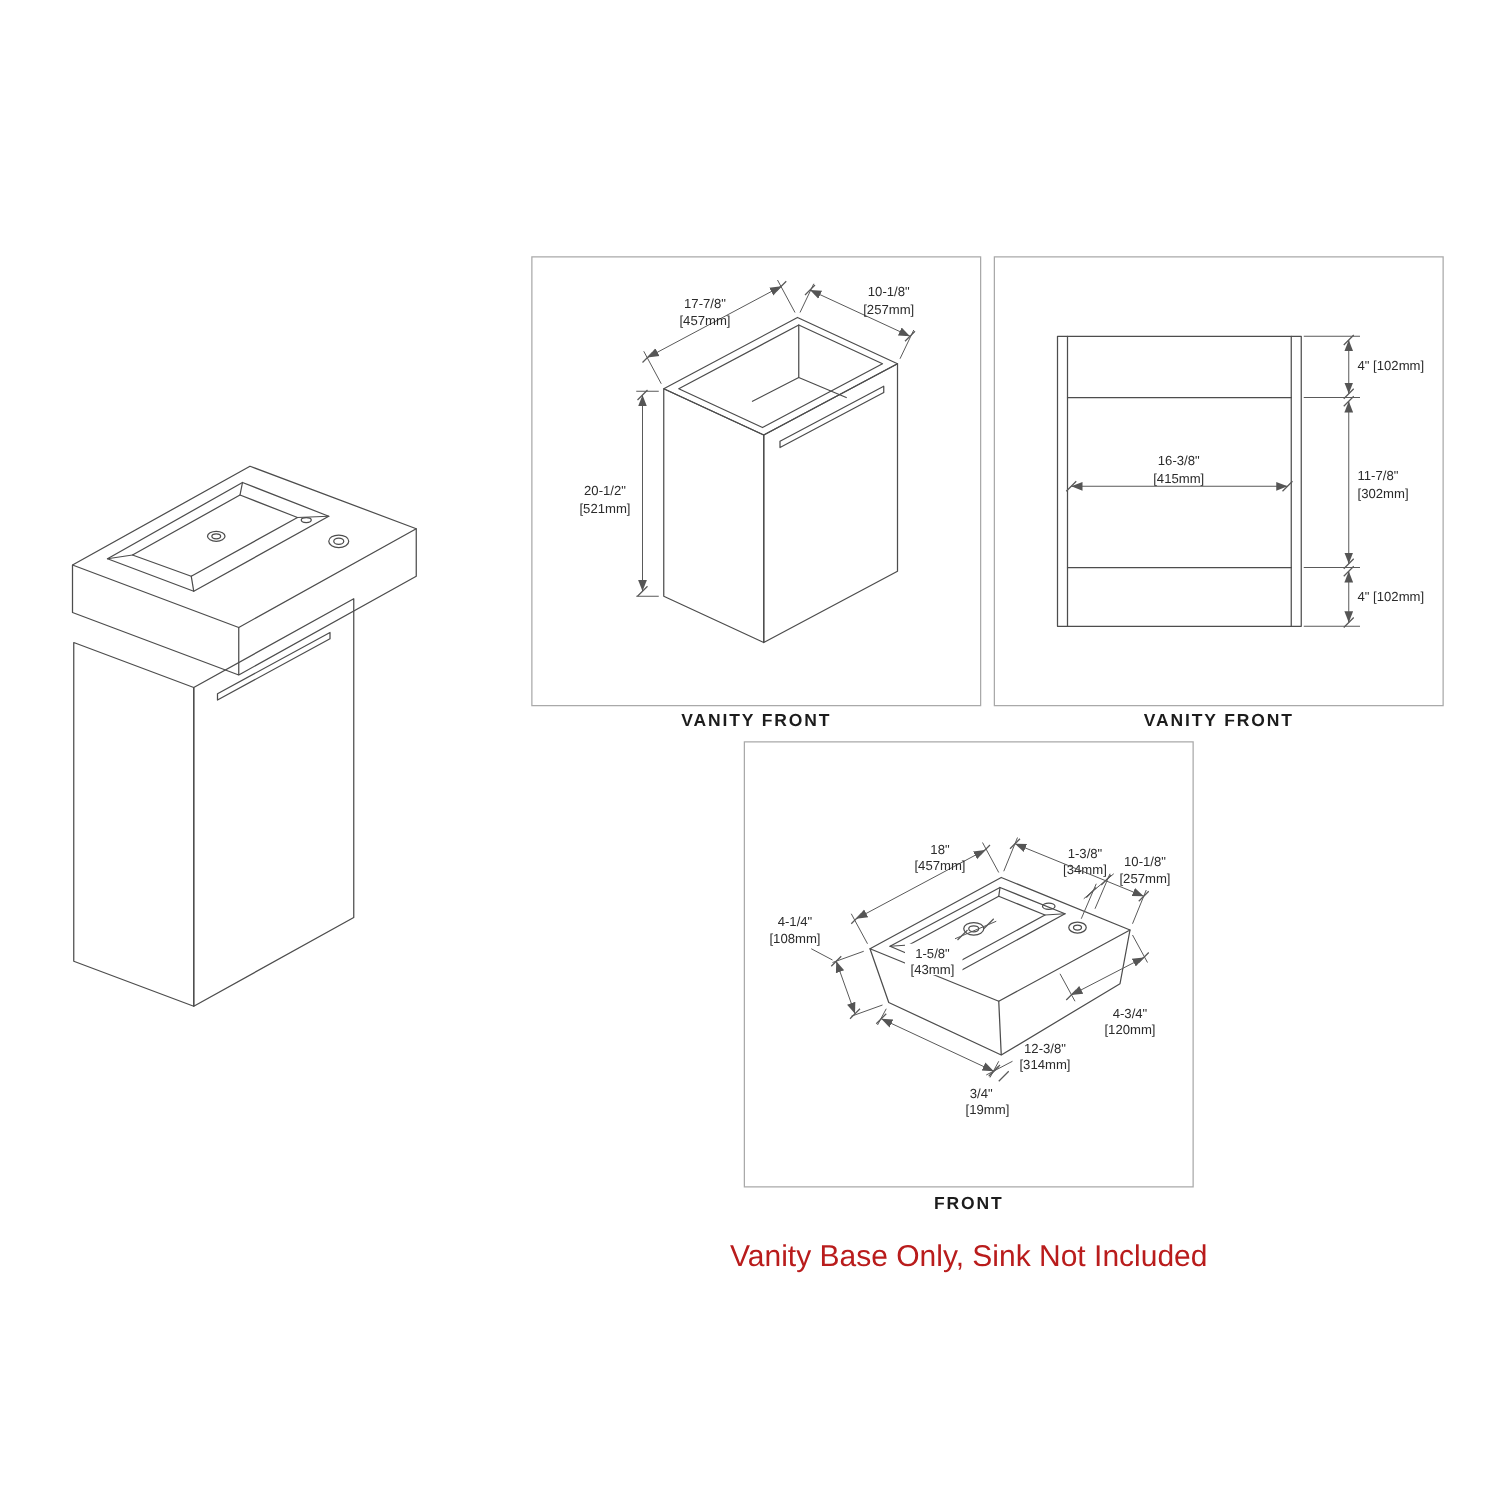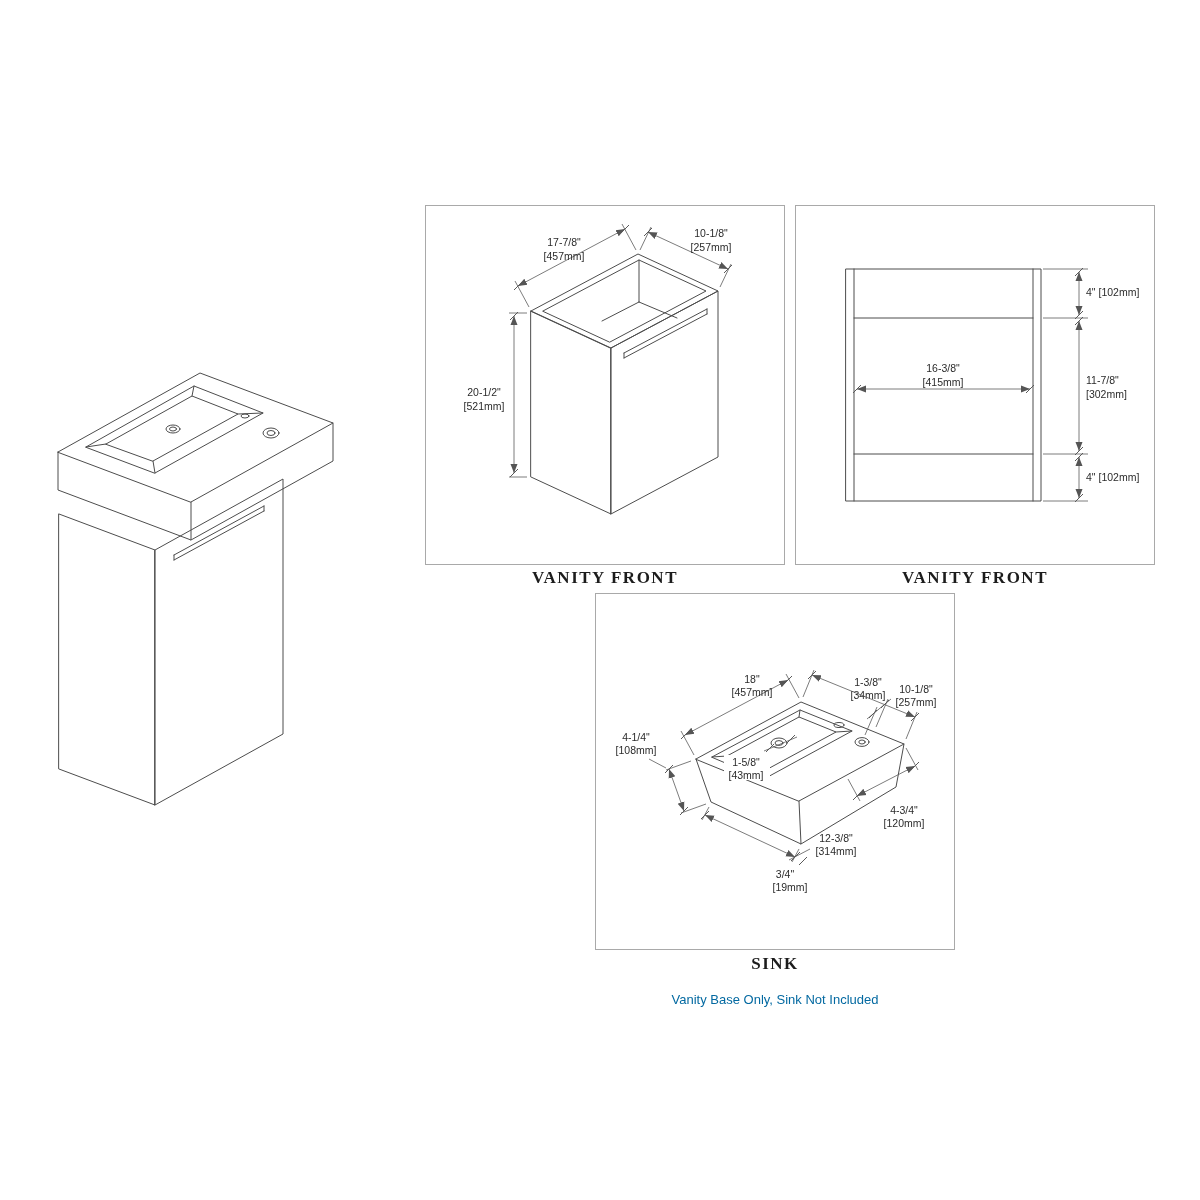--- a/index.html
+++ b/index.html
@@ -1,22 +1,22 @@
 <!DOCTYPE html>
 <html><head>
 <meta charset="utf-8">
 <style>
   html,body{margin:0;padding:0;background:#ffffff;}
   #canvas{position:relative;width:1200px;height:1200px;background:#ffffff;overflow:hidden;
           font-family:"Liberation Sans",sans-serif;}
   .panel{position:absolute;border:1px solid #a9a9a9;background:#ffffff;}
   .panel svg{display:block;}
-  .view-label{position:absolute;text-align:center;font-size:17px;font-weight:bold;
-              letter-spacing:1.5px;color:#1c1c1c;font-family:Liberation Serif, serif;}
-  .note{position:absolute;text-align:center;font-size:13px;color:#0369a1;}
+  .view-label{position:absolute;text-align:center;font-size:14px;font-weight:bold;
+              letter-spacing:1.5px;color:#1c1c1c;}
+  .note{position:absolute;text-align:center;font-size:24px;color:#b91c1c;}
   .draw{stroke:#4d4d4d;stroke-width:1;fill:none;stroke-linejoin:round;stroke-linecap:round;}
   .dimline{stroke:#5a5a5a;stroke-width:0.8;fill:none;}
   .tick{stroke:#5a5a5a;stroke-width:1;}
   .dim{font-family:"Liberation Sans",sans-serif;font-size:10.5px;fill:#2b2b2b;text-anchor:middle;}
   .dim.start{text-anchor:start;}
   .whitebg{fill:#ffffff;stroke:none;}
 </style>
 </head>
 <body>
 
@@ -171,17 +171,17 @@
       <path class="tick" d="M105,225 L113,217 M195,267 L203,259"></path>
       <text class="dim" x="240" y="248">12-3/8"</text>
       <text class="dim" x="240" y="261">[314mm]</text>
 
       <line class="dimline" x1="193" y1="266" x2="214" y2="255"></line>
       <path class="tick" d="M196,266 L204,258 M203,271 L211,263"></path>
       <text class="dim" x="189" y="284">3/4"</text>
       <text class="dim" x="194" y="297">[19mm]</text>
     </svg>
   </div>
-  <div class="view-label" style="left:595px;top:954px;width:360px;">SINK</div>
+  <div class="view-label" style="left:595px;top:954px;width:360px;">FRONT</div>
 
   <div class="note" style="left:475px;top:992px;width:600px;">Vanity Base Only, Sink Not Included</div>
 
 </div>
 
 </body></html>

